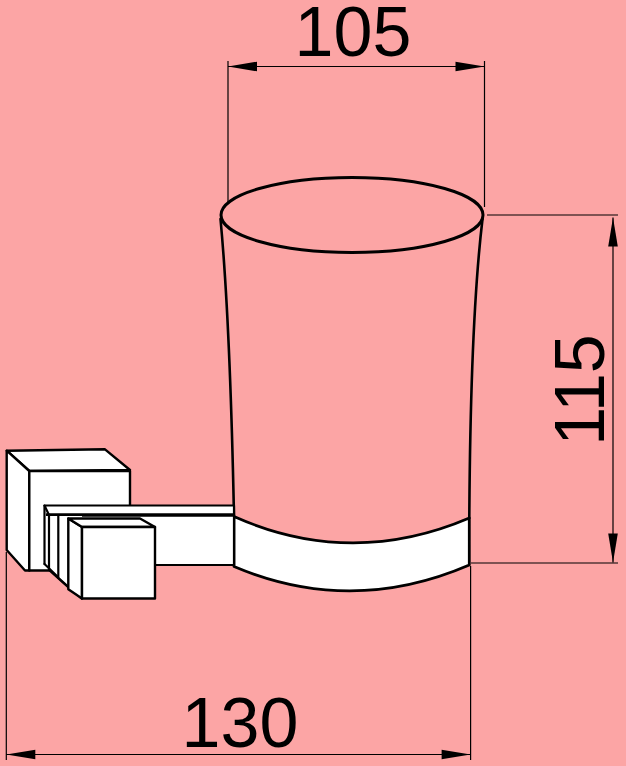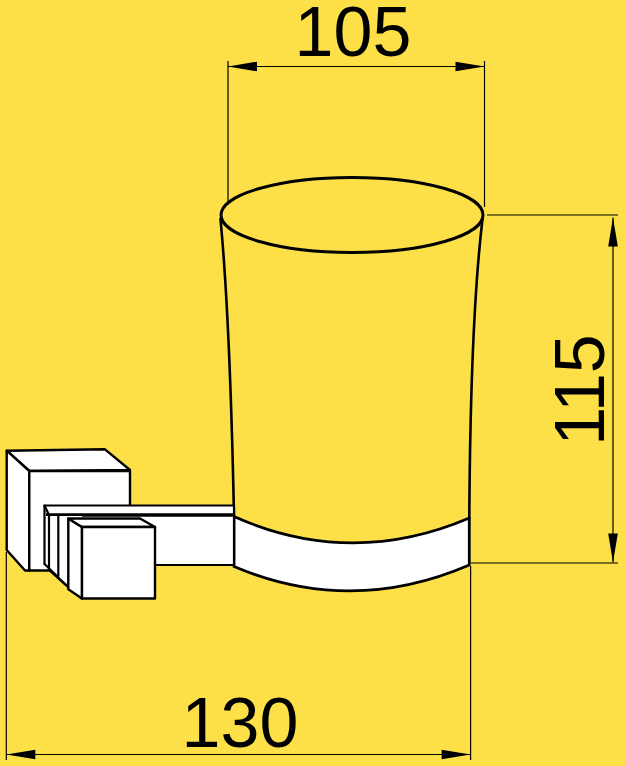--- a/index.html
+++ b/index.html
@@ -1,16 +1,16 @@
 <!DOCTYPE html>
 <html><head>
 <meta charset="utf-8">
 <style>
   html,body{margin:0;padding:0;background:#ffffff;}
-  .stage{width:626px;height:766px;position:relative;background:#fde047;overflow:hidden;}
+  .stage{width:626px;height:766px;position:relative;background:#fca5a5;overflow:hidden;}
   .obj{fill:none;stroke:#000000;stroke-width:2.6;stroke-linecap:round;}
   .objf{fill:#ffffff;stroke:#000000;stroke-width:2.4;stroke-linejoin:round;}
   .objf-thin{fill:#ffffff;stroke:#000000;stroke-width:2.2;stroke-linejoin:round;}
   .seg{fill:none;stroke:#000000;stroke-width:2.2;stroke-linecap:round;}
   .thick{fill:none;stroke:#000000;stroke-width:3.4;stroke-linecap:butt;}
   .nofill-noline{fill:#ffffff;stroke:none;}
   .dim{fill:none;stroke:#000000;stroke-width:1.2;}
   .arrow{fill:#000000;stroke:none;}
   .dimtext{
     font-family:"Liberation Sans","DejaVu Sans",sans-serif;

